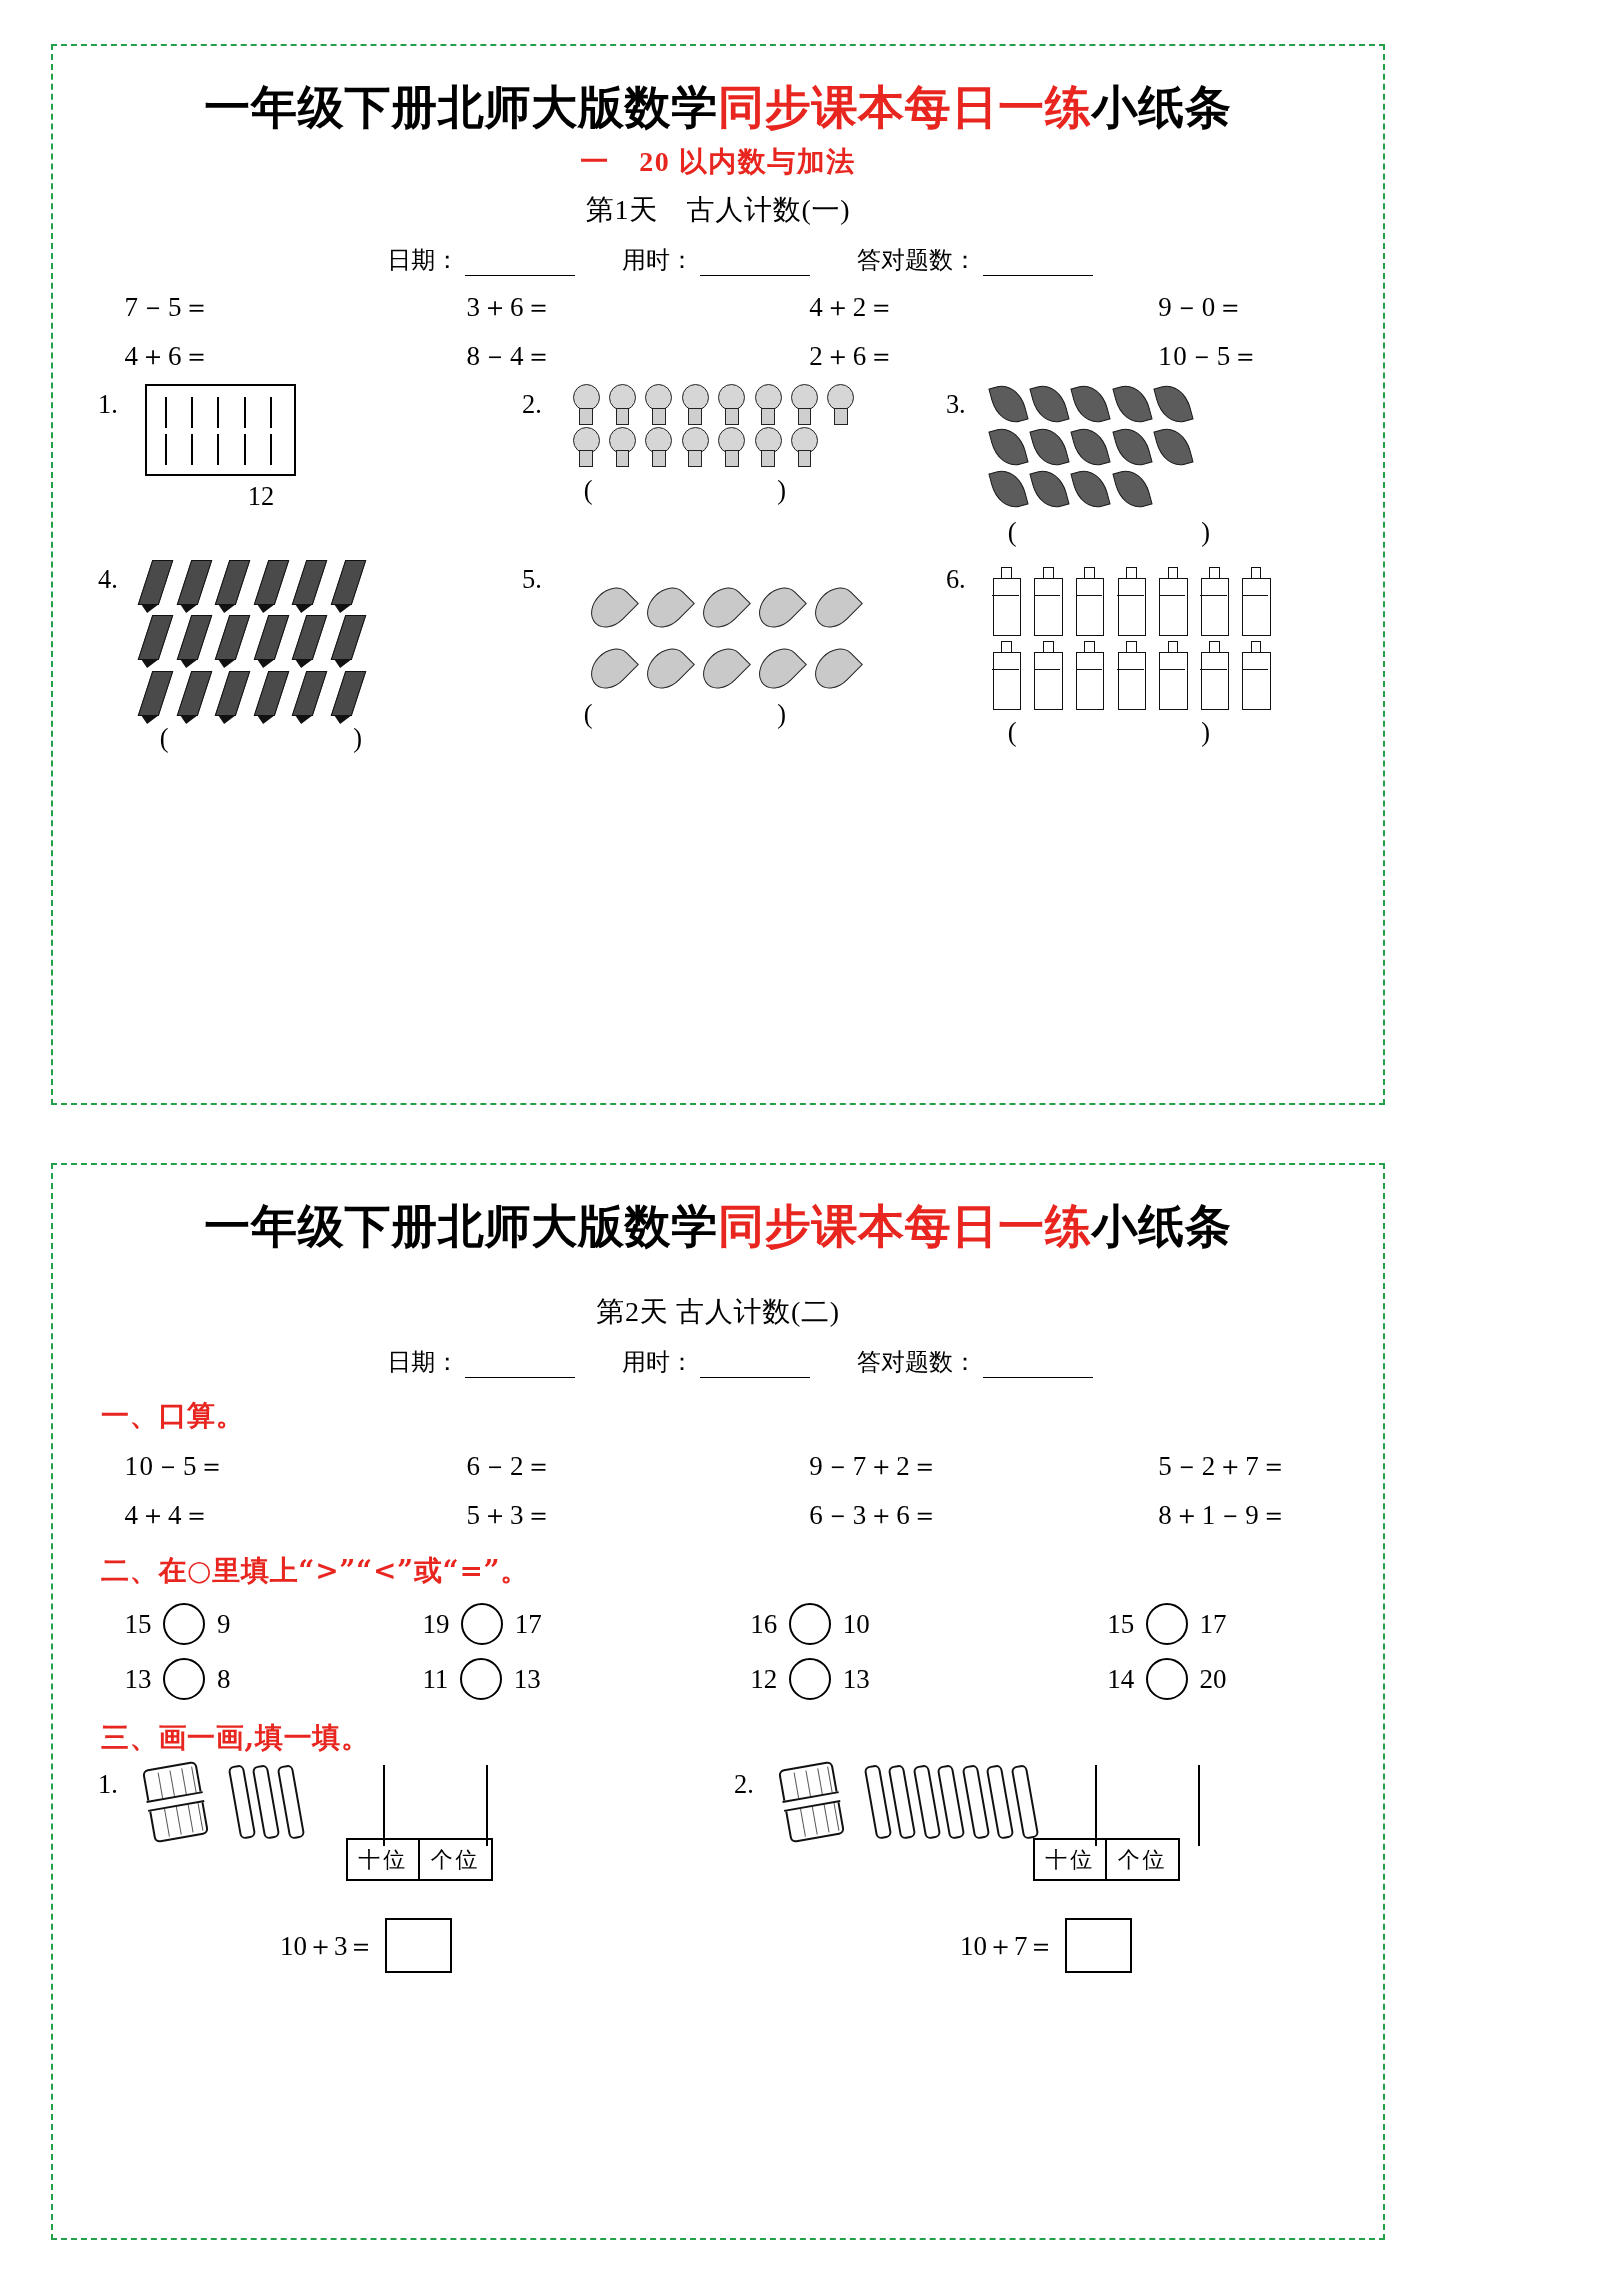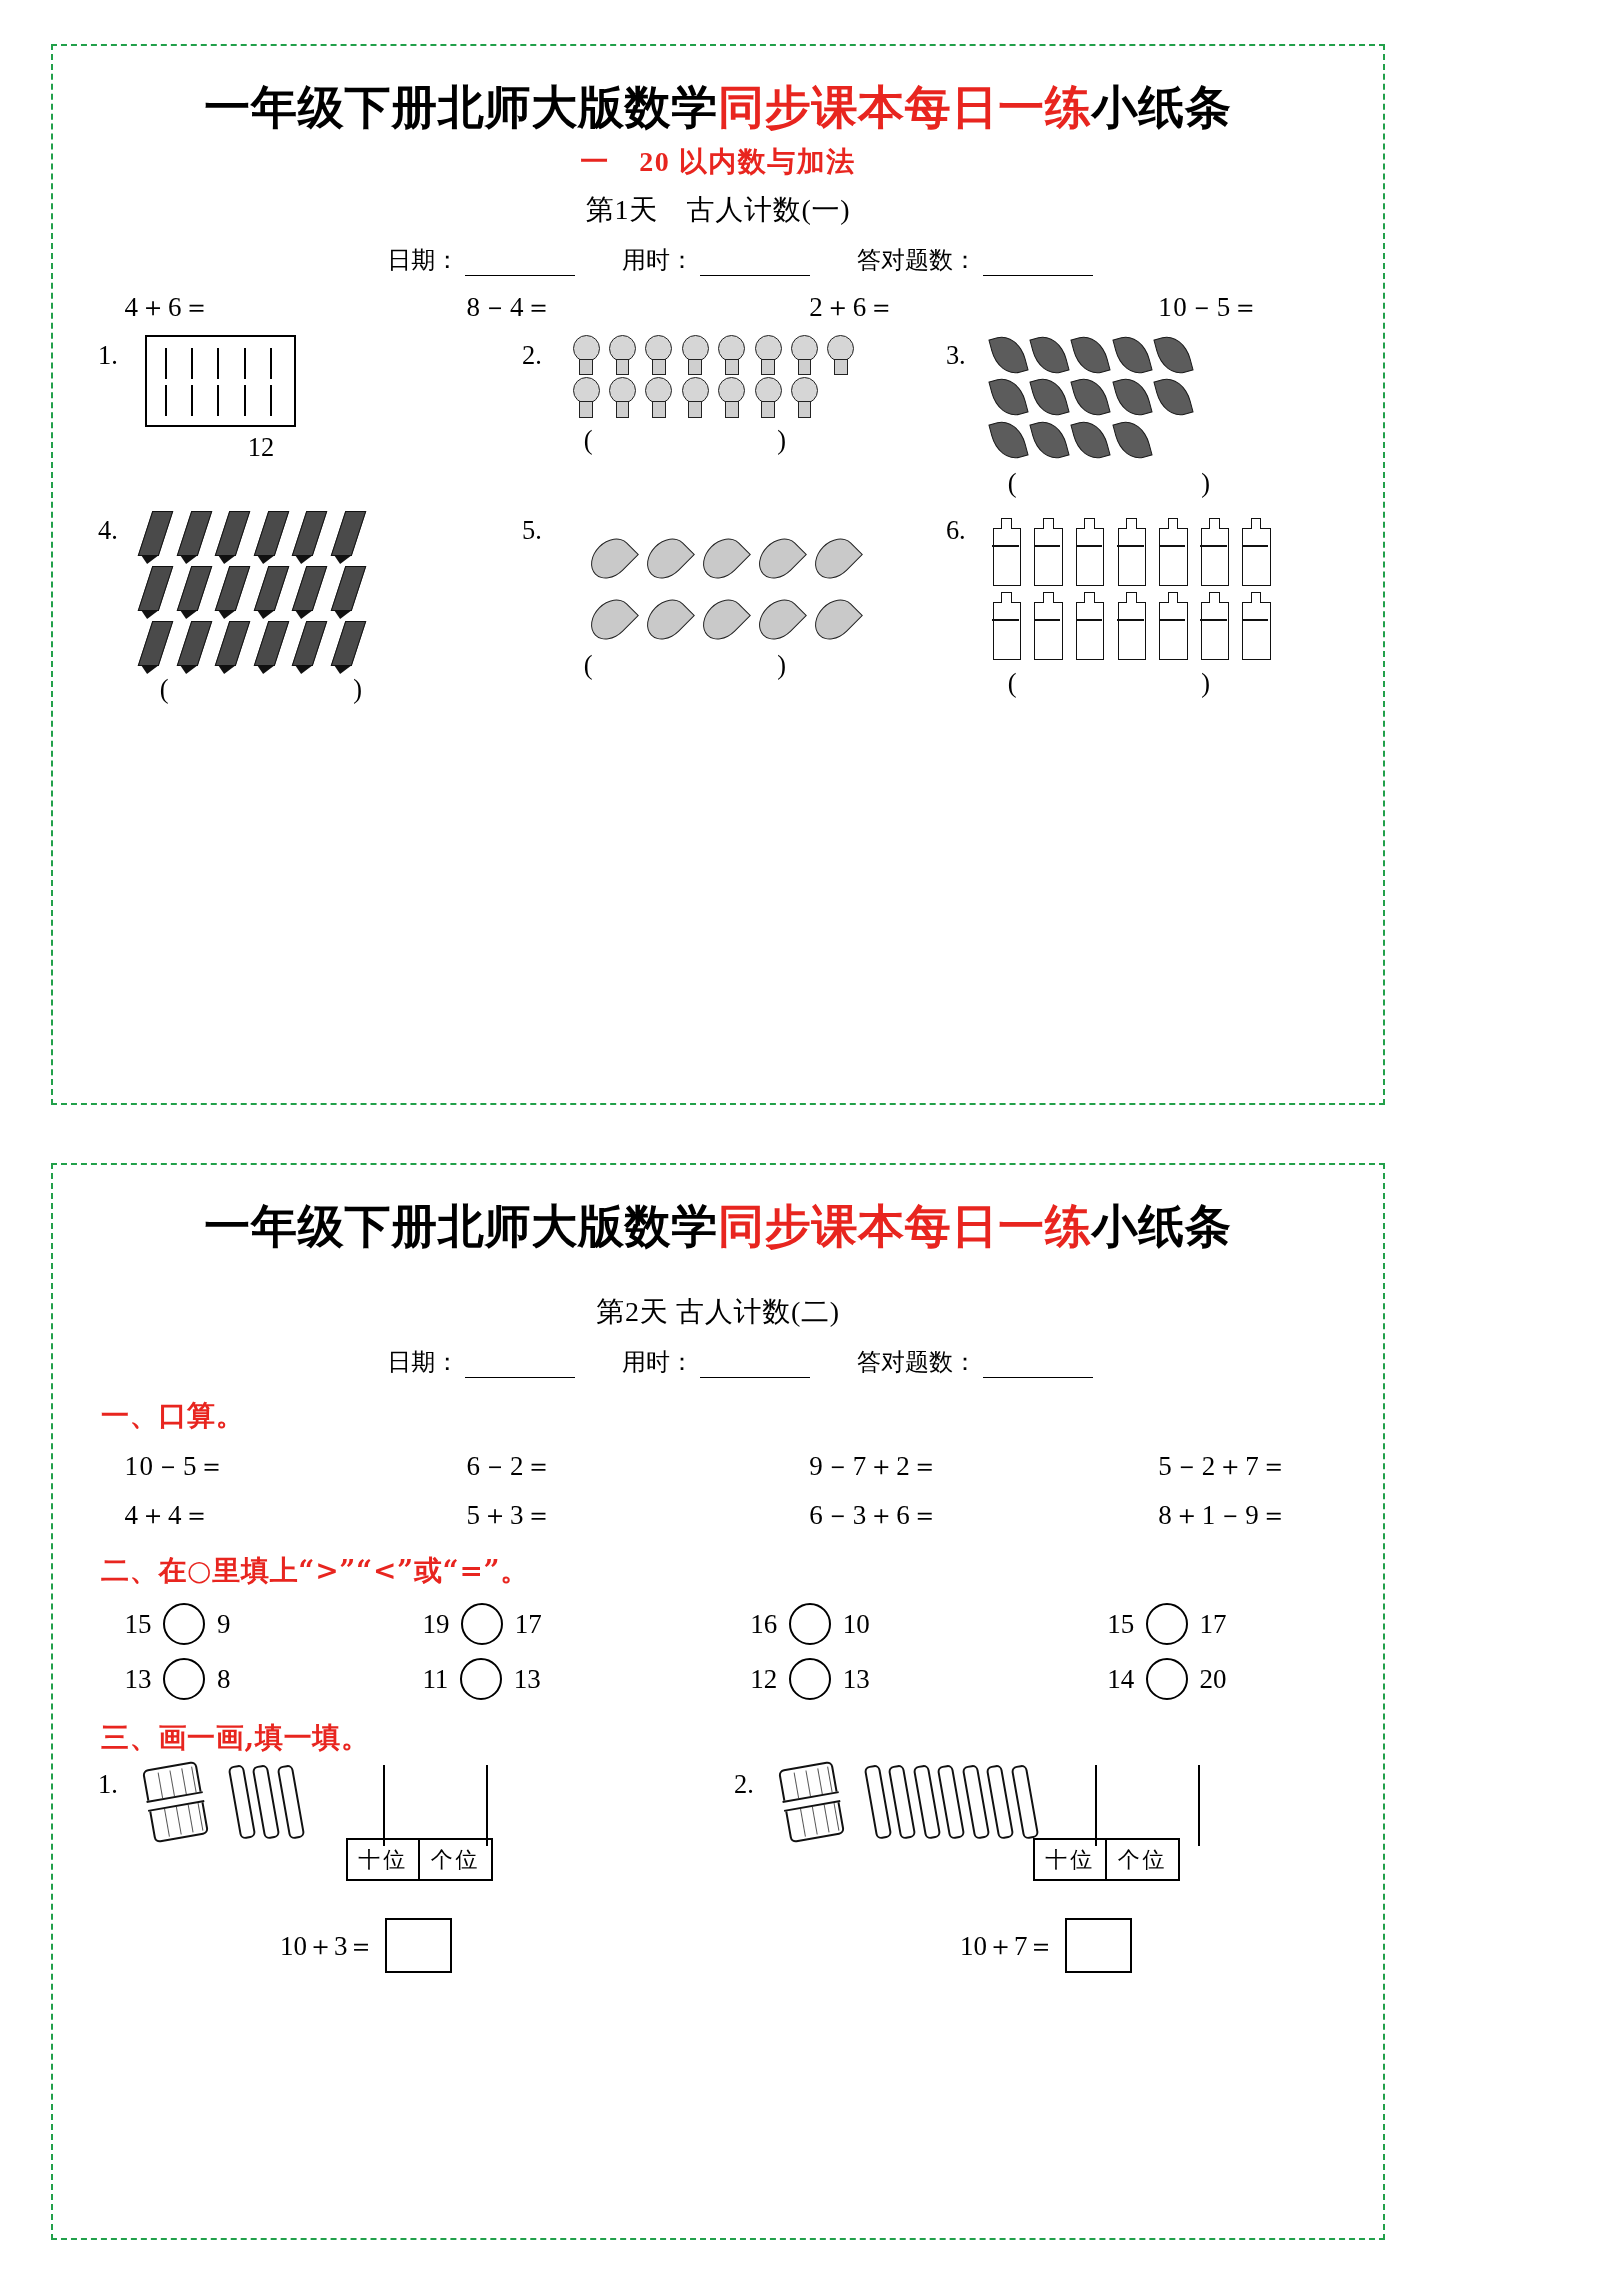--- a/index.html
+++ b/index.html
@@ -310,20 +310,26 @@
         <span>用时：</span>
         <span class="meta-blank"></span>
       </div>
       <div class="meta-item">
         <span>答对题数：</span>
         <span class="meta-blank"></span>
       </div>
     </div>
 
 
+    <div class="calcrow">
+      <div class="cell i1">7－5＝</div>
+      <div class="cell i2">3＋6＝</div>
+      <div class="cell i3">4＋2＝</div>
+      <div class="cell i4">9－0＝</div>
+    </div>
     <div class="calcrow">
       <div class="cell i1">4＋6＝</div>
       <div class="cell i2">8－4＝</div>
       <div class="cell i3">2＋6＝</div>
       <div class="cell i4">10－5＝</div>
     </div>
 
 
     <div class="countgrid">
 

